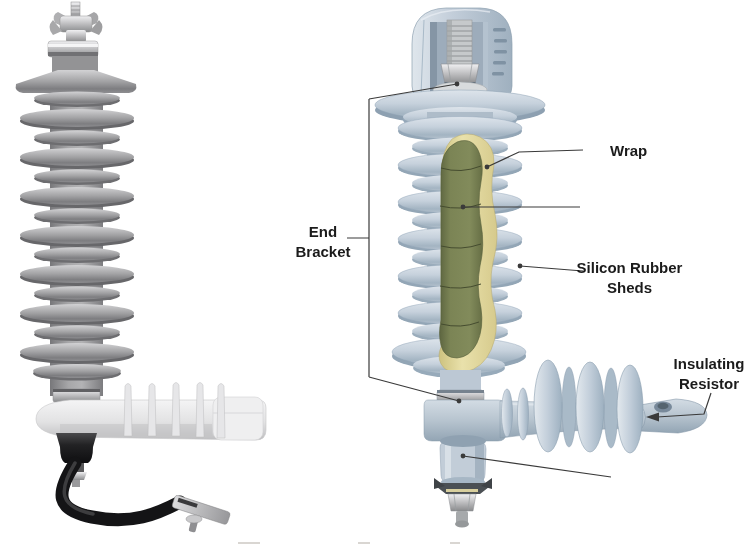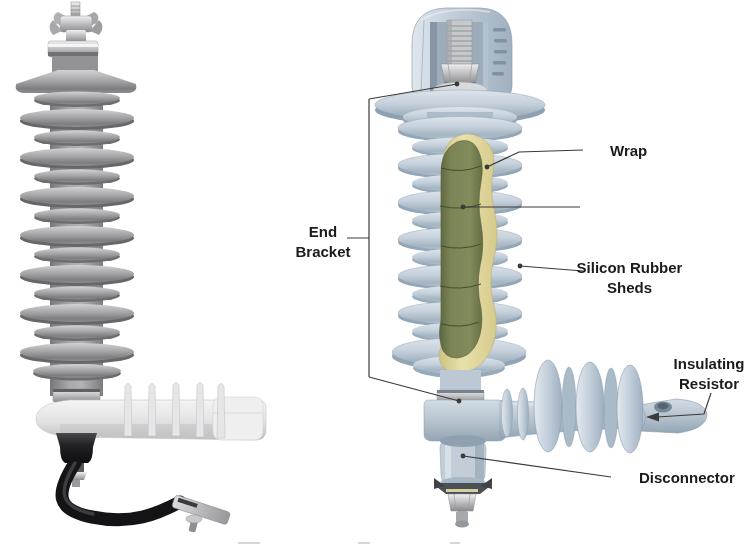--- a/index.html
+++ b/index.html
@@ -330,21 +330,18 @@
 <div class="lbl" style="left:564px;top:258px;width:131px;">
   <span>Silicon Rubber</span><br>
   <span>Sheds</span>
 </div>
 
 <div class="lbl" style="left:659px;top:354px;width:100px;">
   <span>Insulating</span><br>
   <span>Resistor</span>
 </div>
 
-<div class="lbl left" style="left:613px;top:468px;">
-  <span>Disconnector</span>
-</div>
 
 <div class="remnant" style="left:238px;top:542px;width:22px;"></div>
 <div class="remnant" style="left:358px;top:542px;width:12px;"></div>
 <div class="remnant" style="left:450px;top:542px;width:10px;"></div>
 
 </div>
 
 </body></html>

